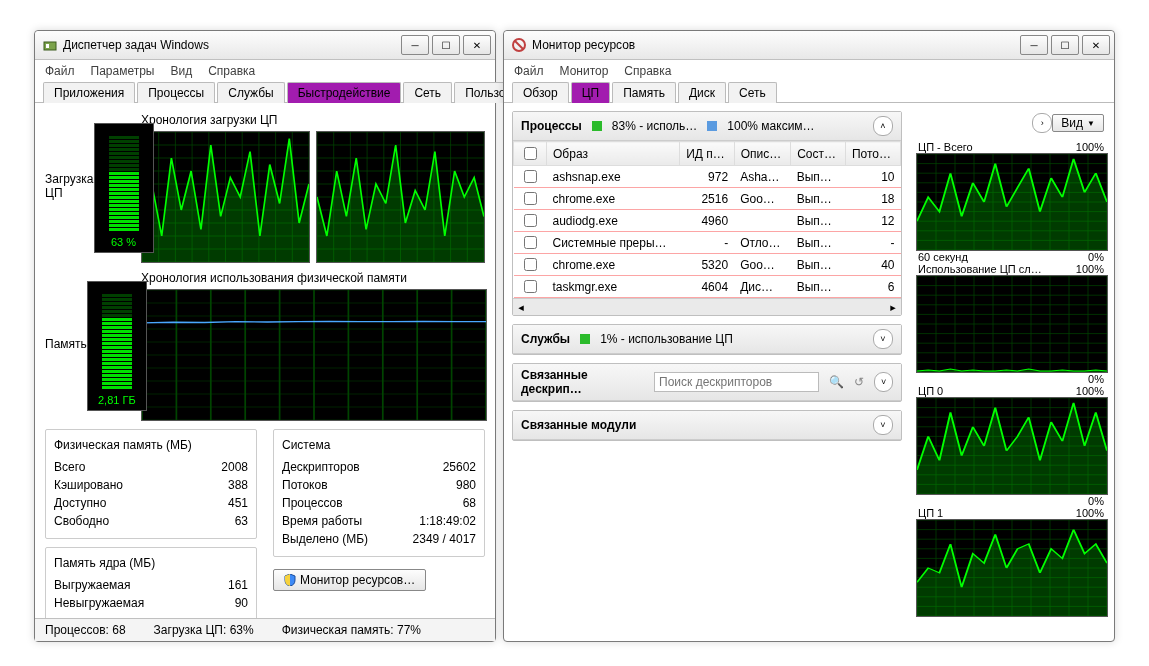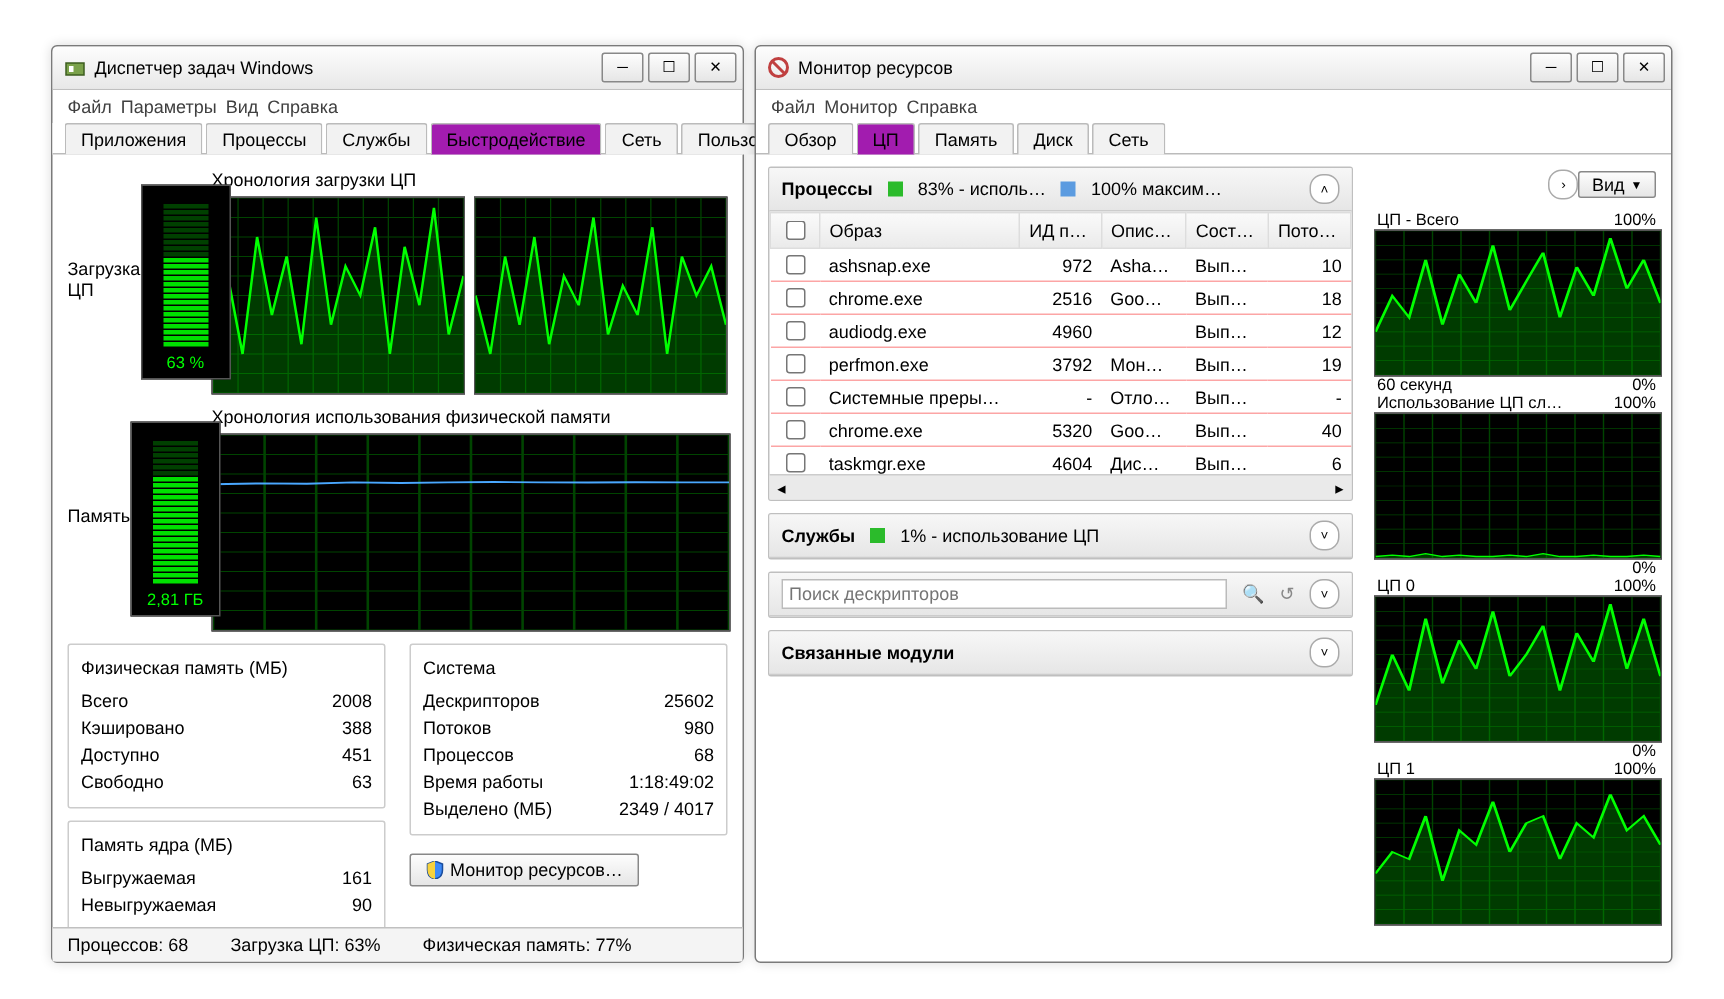--- a/index.html
+++ b/index.html
@@ -3,21 +3,21 @@
 <meta charset="utf-8">
 <style>
 body{margin:0;background:#fff;font-family:"Segoe UI",Tahoma,sans-serif;font-size:11px;color:#000;overflow:hidden}
 .desktop{position:relative;width:1149px;height:666px;background:#fff}
 .window{position:absolute;background:#fff;border:1px solid #7a7a7a;border-radius:4px;box-shadow:0 0 8px rgba(0,0,0,.15)}
 .titlebar{height:28px;display:flex;align-items:center;padding:0 4px 0 8px;background:linear-gradient(#fdfdfd,#e8e8e8);border-bottom:1px solid #c0c0c0;border-radius:4px 4px 0 0}
 .titlebar .icon{width:14px;height:14px;margin-right:6px;display:inline-flex;align-items:center;justify-content:center}
 .title-text{flex:1;font-size:12px}
 .win-btns{display:flex;gap:3px}
 .win-btn{width:26px;height:18px;border:1px solid #888;border-radius:2px;background:linear-gradient(#fdfdfd,#e6e6e6);display:flex;align-items:center;justify-content:center;font-size:10px;cursor:pointer}
-.menubar{height:22px;display:flex;align-items:center;gap:6px;padding:0 10px;color:#404040;font-size:12px}
+.menubar{height:22px;display:flex;align-items:center;gap:16px;padding:0 10px;color:#404040;font-size:12px}
 .menubar span{cursor:pointer}
 .tabs{display:flex;padding:0 8px;background:#fff;border-bottom:1px solid #bbb}
 .tab{padding:3px 10px;border:1px solid #bbb;border-bottom:none;background:#f2f2f2;margin-right:2px;margin-bottom:-1px;border-radius:2px 2px 0 0;cursor:pointer;font-size:12px}
 .tab.active{background:#a21caf}
 .content{padding:10px}
 
 .tm-body{display:flex;flex-direction:column;gap:8px}
 .tm-row1{display:flex;gap:10px}
 .gauge-box{display:flex;flex-direction:row;align-items:center}
 .gauge-label{font-size:12px;margin-bottom:4px}
@@ -412,28 +412,20 @@
                   <tr>
                     <td><input type="checkbox" class="proc-chk" style=""></td>
                     <td>audiodg.exe</td>
                     <td style="text-align:right">4960</td>
                     <td style="text-align:left"></td>
                     <td style="text-align:left">Вып…</td>
                     <td style="text-align:right">12</td>
                   </tr>
                   <tr>
                     <td><input type="checkbox" class="proc-chk" style=""></td>
-                    <td>perfmon.exe</td>
-                    <td style="text-align:right">3792</td>
-                    <td style="text-align:left">Мон…</td>
-                    <td style="text-align:left">Вып…</td>
-                    <td style="text-align:right">19</td>
-                  </tr>
-                  <tr>
-                    <td><input type="checkbox" class="proc-chk" style=""></td>
                     <td>Системные преры…</td>
                     <td style="text-align:right">-</td>
                     <td style="text-align:left">Отло…</td>
                     <td style="text-align:left">Вып…</td>
                     <td style="text-align:right">-</td>
                   </tr>
                   <tr>
                     <td><input type="checkbox" class="proc-chk" style=""></td>
                     <td>chrome.exe</td>
                     <td style="text-align:right">5320</td>
@@ -463,20 +455,21 @@
         <div class="panel-hdr">
           <b>Службы</b>
           <span class="legend-sq" style="background:#2bbb2b"></span>
           <span>1% - использование ЦП</span>
           <div class="chev">˅</div>
         </div>
       </div>
 
       <div class="panel">
         <div class="panel-hdr">
+          <b>Связанные дескрип…</b>
           <input class="search-inp" placeholder="Поиск дескрипторов" style="">
           <span style="color:#1560bd">🔍</span>
           <span style="color:#888">↺</span>
           <div class="chev">˅</div>
         </div>
       </div>
 
       <div class="panel">
         <div class="panel-hdr">
           <b>Связанные модули</b>

